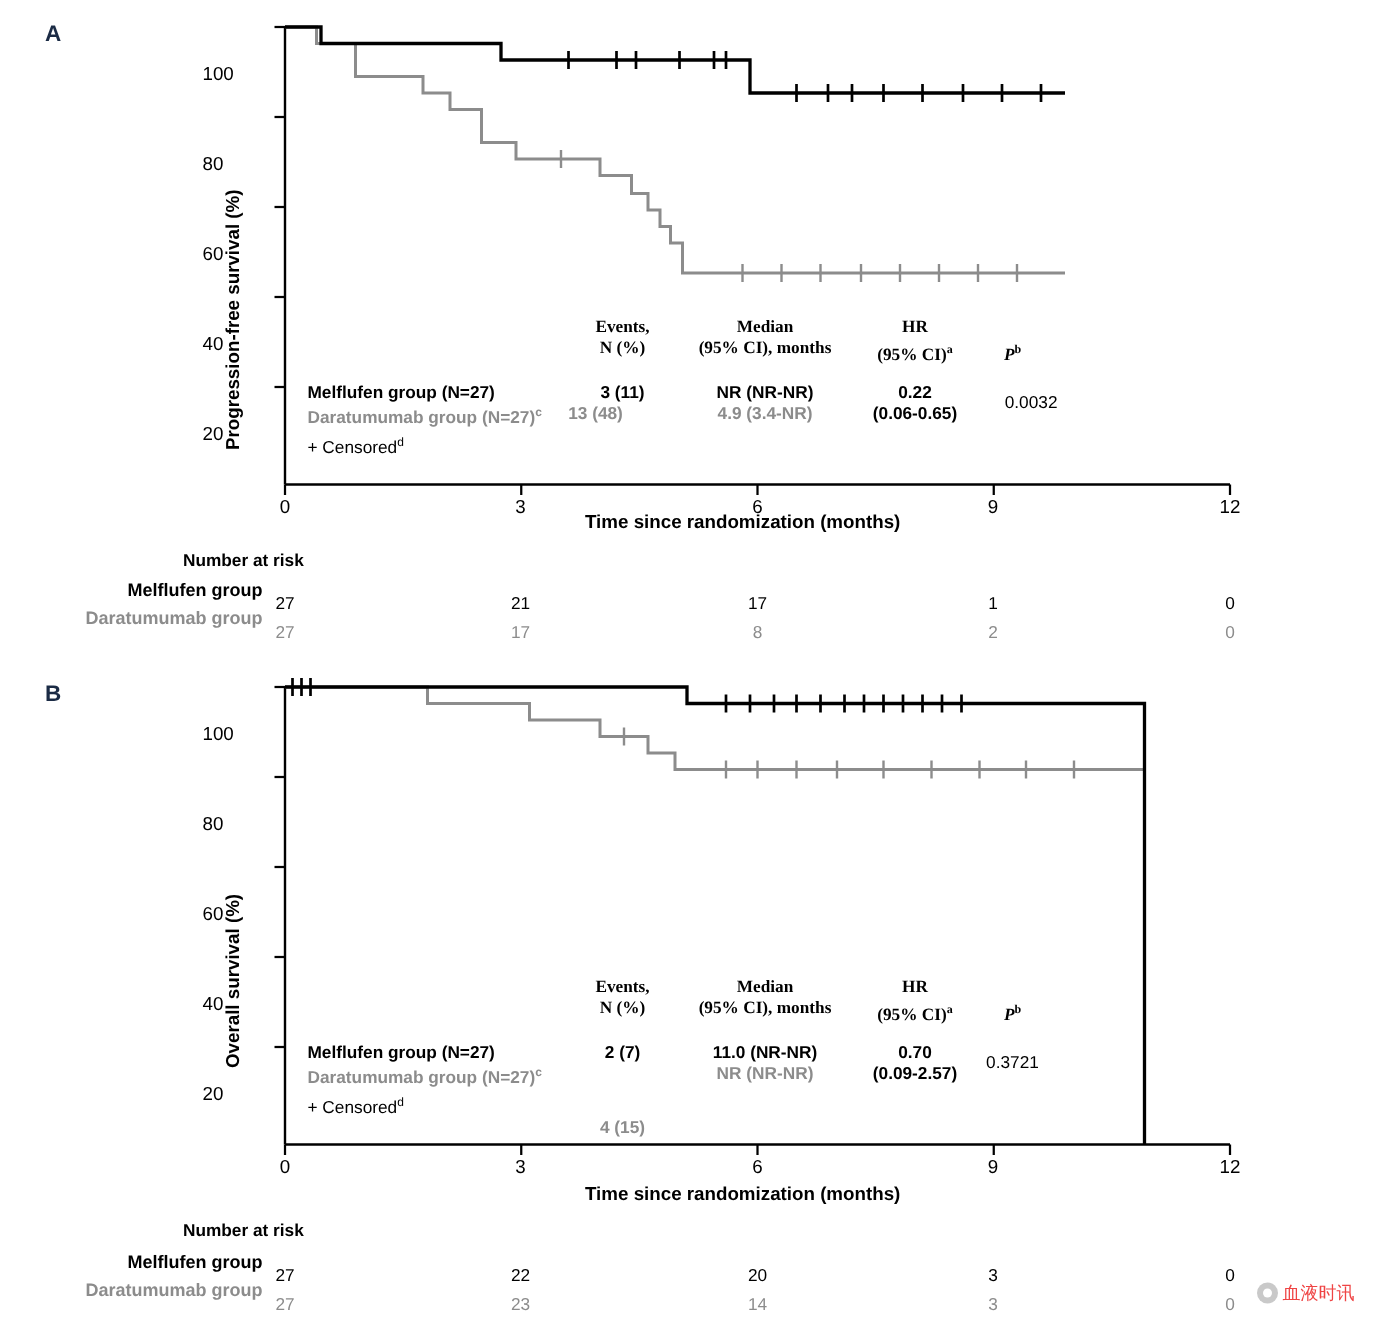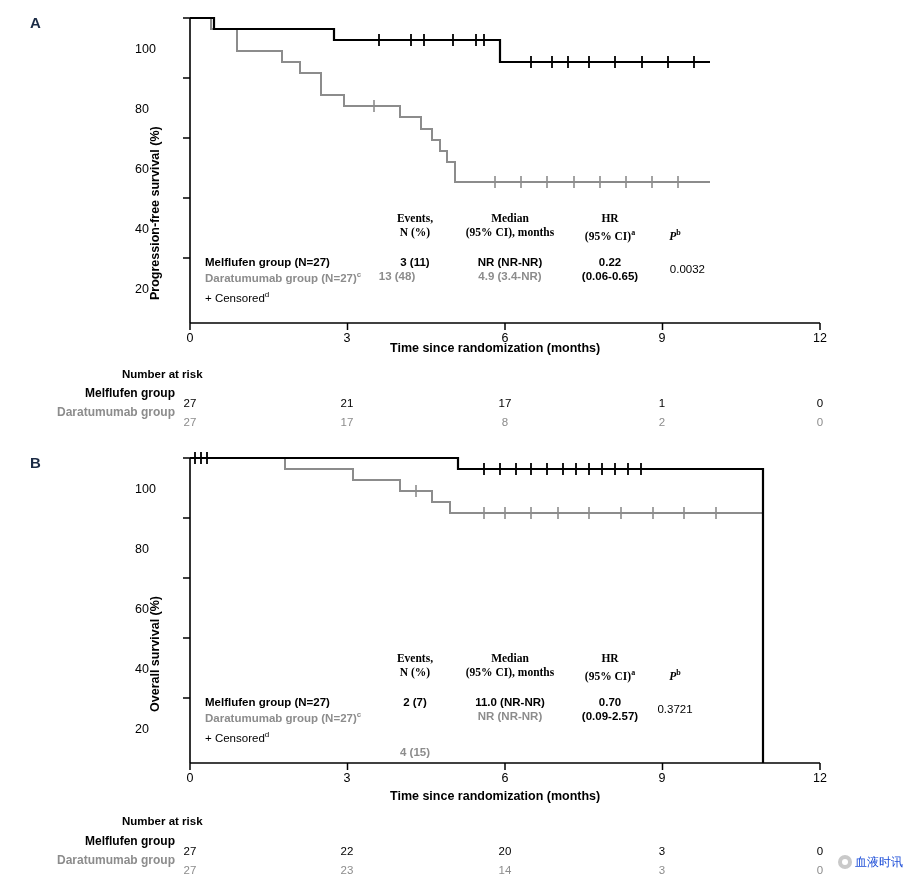--- a/index.html
+++ b/index.html
@@ -99,21 +99,21 @@
     white-space: nowrap;
     text-align: center;
     width: 40px;
     margin-top: 11px;
   }
   .watermark {
     position: absolute;
     right: 12px;
     bottom: 8px;
     font-size: 12px;
-    color: #1d4ed8;
+    color: #ef4444;
     white-space: nowrap;
   }
   .wm-logo {
     display: inline-block;
     width: 14px;
     height: 14px;
     border-radius: 50%;
     background: #c9c9c9;
     vertical-align: -3px;
     margin-right: 3px;

